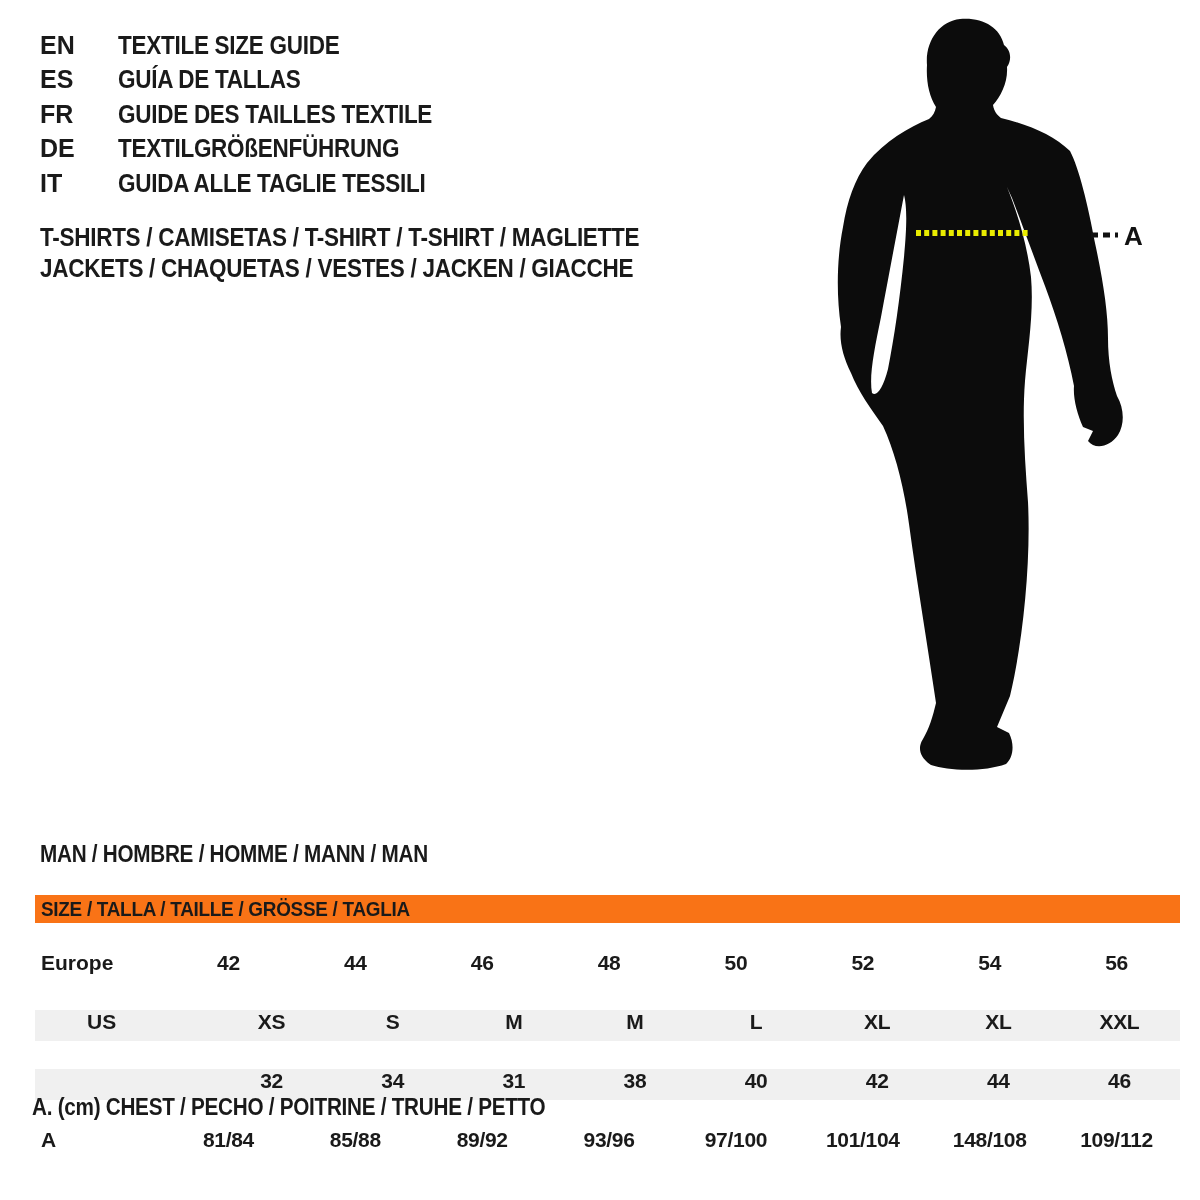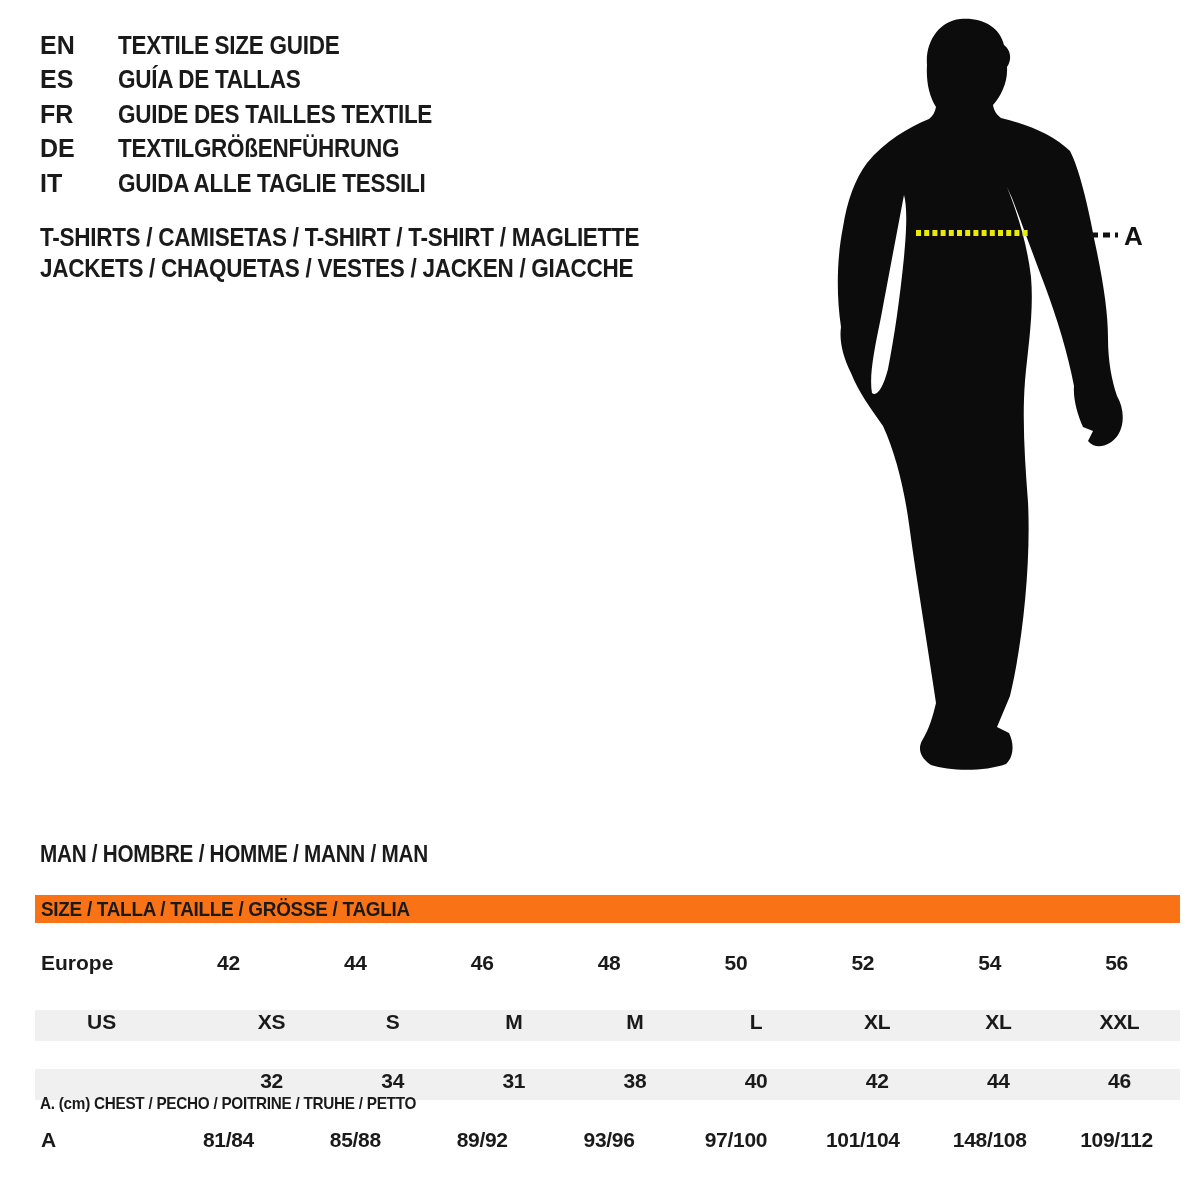--- a/index.html
+++ b/index.html
@@ -29,21 +29,21 @@
   
   .size-table { position:absolute; left:35px; top:895px; width:1145px; }
   .thead { height:28px; background:#f97316; display:flex; align-items:center;
            padding-left:6px; font-size:21px; box-sizing:border-box; }
   .trow  { display:flex; height:31px; align-items:flex-start; font-size:21px;margin-top:28px; }
   .trow.shaded { background:#f0f0f0;padding-left:46px; }
   .tlabel { width:130px; padding-left:6px; box-sizing:border-box; }
   .tcell  { flex:1; text-align:center; letter-spacing:-0.3px; }
 
   
-  .footnote { position:absolute; left:40px; top:1094px; font-size:17px; }
+  .footnote { position:absolute; left:32px; top:1094px; font-size:23px; }
 </style>
 </head>
 <body>
 
 <div class="canvas">
 
   <div class="lang-block">
     <div class="lang-row">
       <span class="lang-code">EN</span>
       <span class="cond">TEXTILE SIZE GUIDE</span>

